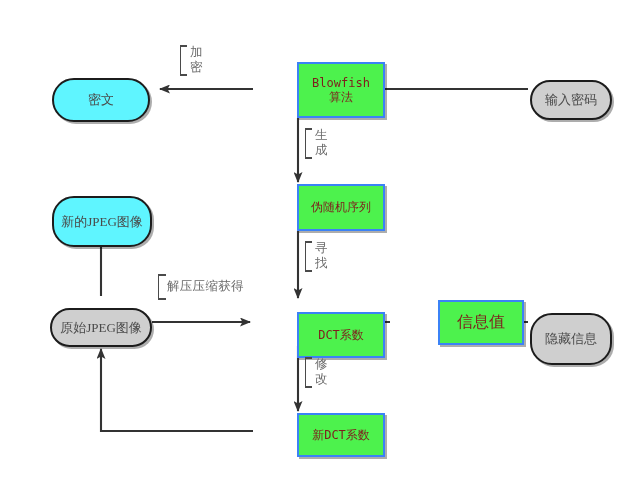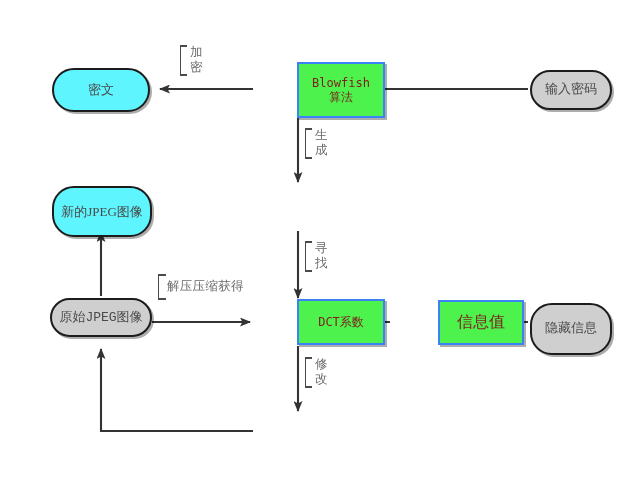--- a/index.html
+++ b/index.html
@@ -51,23 +51,24 @@
     font-size: 12px;
     color: #7f1d1d;
     margin-left: 42px;
   }
   .stadium {
     border: 2px solid #1c1c1c;
     border-radius: 22px;
     box-shadow: 2px 2px 0 rgba(0,0,0,0.32);
     font-size: 13px;
     color: #4a4a4a;
+    margin-top: 10px;
   }
   .cyan  { background: #5ff5ff; }
-  .grey  { background: #cfcfcf; font-family: Liberation Mono, monospace; }
+  .grey  { background: #cfcfcf; }
 
   
   .edge-label {
     position: absolute;
     z-index: 4;
     color: #6a6a6a;
     font-size: 12.5px;
     line-height: 1.22;
     white-space: pre-line;
     letter-spacing: 0.3px;
@@ -130,41 +131,47 @@
 
   <div class="node rect" style="left:255px; top:62px; width:88px; height:56px;">
     <span class="label" style="white-space: pre-line;">Blowfish
 算法</span>
   </div>
 
   <div class="node stadium grey" style="left:530px; top:70px; width:82px; height:40px;">
     <span class="label">输入密码</span>
   </div>
 
+  <div class="node rect" style="left:255px; top:184px; width:88px; height:47px;">
+    <span class="label">伪随机序列</span>
+  </div>
 
   <div class="node stadium cyan" style="left:52px; top:186px; width:100px; height:51px;">
     <span class="label">新的JPEG图像</span>
   </div>
 
   <div class="node stadium grey" style="left:50px; top:298px; width:102px; height:39px;justify-content:center;">
     <span class="label">原始JPEG图像</span>
   </div>
 
-  <div class="node rect" style="left:255px; top:299px; width:88px; height:46px;">
+  <div class="node rect" style="left:255px; top:312px; width:88px; height:46px;">
     <span class="label">DCT系数</span>
   </div>
 
   <div class="node rect" style="left:396px; top:300px; width:86px; height:45px;">
     <span class="label" style="font-family:'Liberation Serif',serif; font-size:16px;">信息值</span>
   </div>
 
   <div class="node stadium grey" style="left:530px; top:303px; width:82px; height:52px;">
     <span class="label">隐藏信息</span>
   </div>
 
+  <div class="node rect" style="left:255px; top:413px; width:88px; height:44px;">
+    <span class="label">新DCT系数</span>
+  </div>
 
   <div class="edge-label vert" style="left: 180px; top: 45px; white-space: pre-line;">加
 密</div>
 
   <div class="edge-label vert" style="left: 305px; top: 128px; white-space: pre-line;">生
 成</div>
 
   <div class="edge-label vert" style="left: 305px; top: 241px; white-space: pre-line;">寻
 找</div>
 

